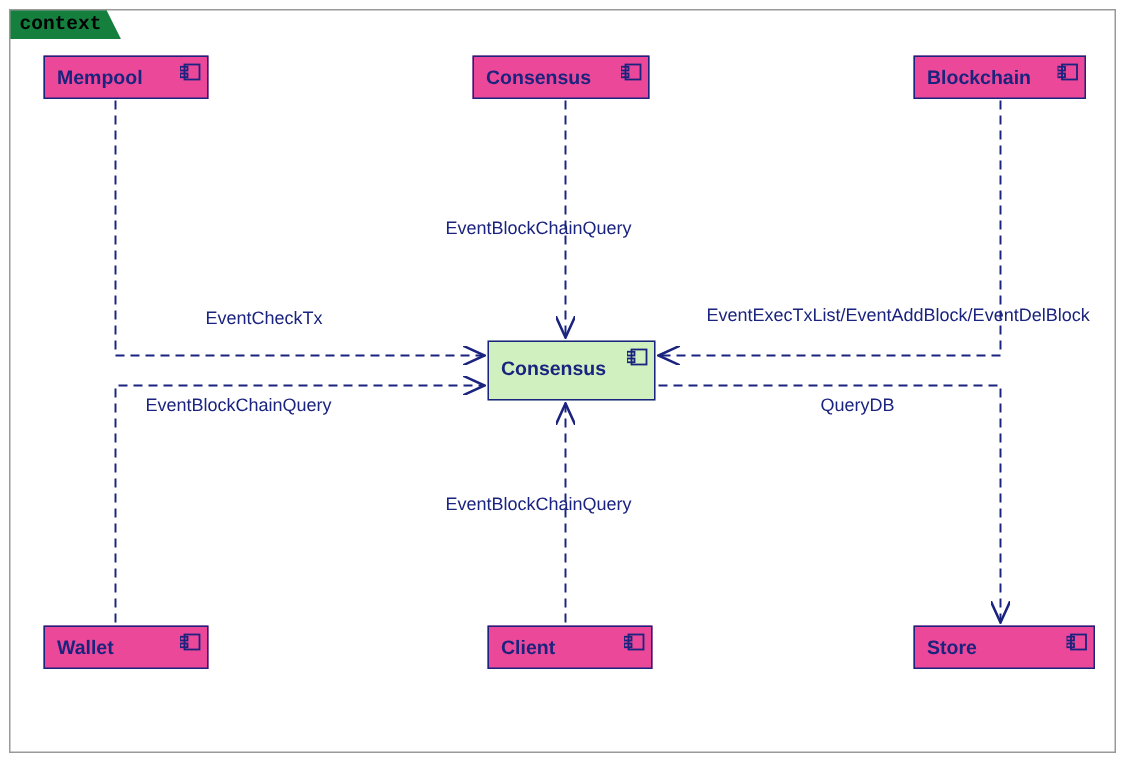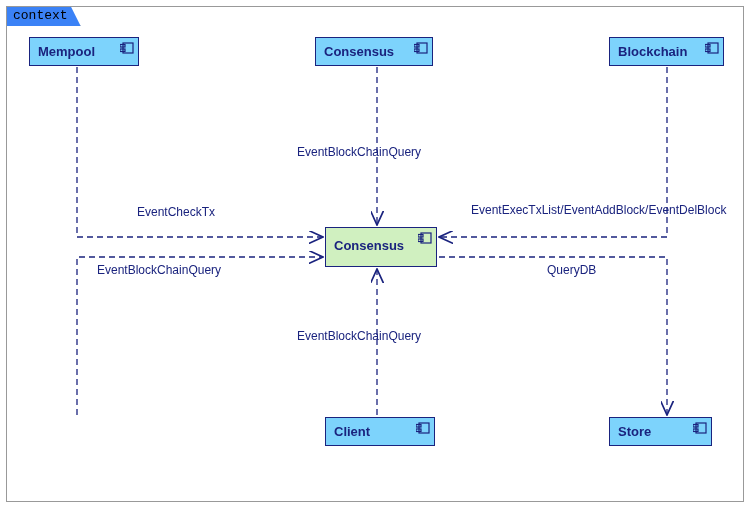--- a/index.html
+++ b/index.html
@@ -20,31 +20,31 @@
     background: #fff;
   }
   .frame-tab {
     position: absolute;
     left: -1px;
     top: -1px;
     height: 20px;
     padding: 1px 12px 1px 6px;
     border: 1px solid #999;
     border-bottom: none;
-    background: #3b82f6;
+    background: #15803d;
     font-size: 13px;
     font-family: "Courier New", monospace;
-    font-weight: normal;
+    font-weight: bold;
     color: #000;
     clip-path: polygon(0 0, calc(100% - 10px) 0, 100% 100%, 0 100%);
   }
   .component {
     position: absolute;
     border: 1.5px solid #1a237e;
-    background: #7dd3fc;
+    background: #ec4899;
     padding: 6px 8px;
     font-size: 13px;
     font-weight: bold;
     color: #1a237e;
   }
   .component.highlight {
     background: #d0f0c0;
   }
   .component-label {
     display: inline-block;
@@ -109,31 +109,39 @@
 
   <div class="component highlight" style="left:318px; top:220px; width:112px; height:40px; padding-top:10px;">
     <span class="component-label">Consensus</span>
     <svg class="comp-icon" viewBox="0 0 14 12">
         <rect x="3" y="1" width="10" height="10"></rect>
         <rect x="0" y="2.5" width="5" height="2.5" fill="#d0f0c0"></rect>
         <rect x="0" y="7" width="5" height="2.5" fill="#d0f0c0"></rect>
       </svg>
   </div>
 
+  <div class="component" style="left:22px; top:410px; width:110px;">
+    <span class="component-label">Wallet</span>
+    <svg class="comp-icon" viewBox="0 0 14 12">
+        <rect x="3" y="1" width="10" height="10"></rect>
+        <rect x="0" y="2.5" width="5" height="2.5" fill="#f0f8ff"></rect>
+        <rect x="0" y="7" width="5" height="2.5" fill="#f0f8ff"></rect>
+      </svg>
+  </div>
 
   <div class="component" style="left:318px; top:410px; width:110px;">
     <span class="component-label">Client</span>
     <svg class="comp-icon" viewBox="0 0 14 12">
         <rect x="3" y="1" width="10" height="10"></rect>
         <rect x="0" y="2.5" width="5" height="2.5" fill="#f0f8ff"></rect>
         <rect x="0" y="7" width="5" height="2.5" fill="#f0f8ff"></rect>
       </svg>
   </div>
 
-  <div class="component" style="left:602px; top:410px; width:103px;">
+  <div class="component" style="left:602px; top:410px; width:121px;">
     <span class="component-label">Store</span>
     <svg class="comp-icon" viewBox="0 0 14 12">
         <rect x="3" y="1" width="10" height="10"></rect>
         <rect x="0" y="2.5" width="5" height="2.5" fill="#f0f8ff"></rect>
         <rect x="0" y="7" width="5" height="2.5" fill="#f0f8ff"></rect>
       </svg>
   </div>
 
   <svg class="lines">
     <defs>

